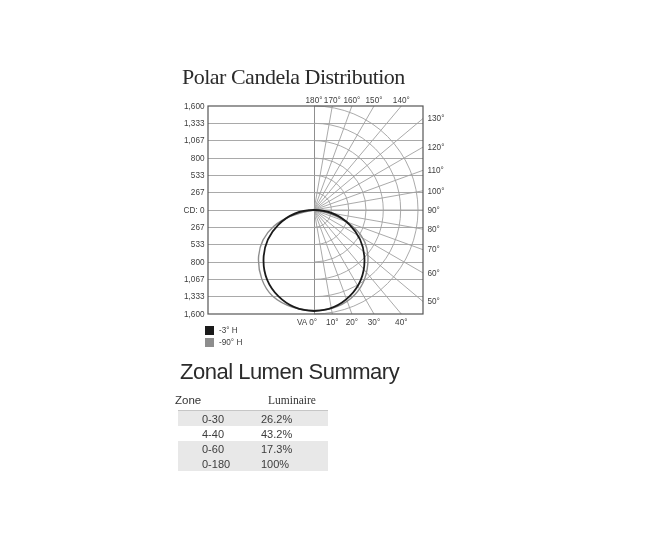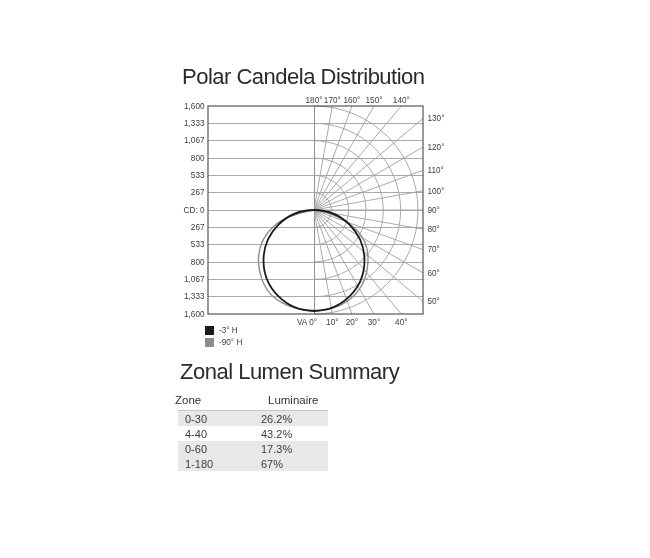--- a/index.html
+++ b/index.html
@@ -17,29 +17,29 @@
   .legend-swatch{width:9px;height:9px;margin-right:5px;flex:0 0 auto;}
   .legend-swatch.s0{background:#1a1a1a;}
   .legend-swatch.s1{background:#8d8d8d;}
   .legend-label{font-size:8.2px;color:#3d3d3d;line-height:9px;white-space:nowrap;}
   .tbl-header{position:absolute;font-size:11.5px;color:#333333;white-space:nowrap;}
   .zonal-table{
     position:absolute;left:178px;top:410px;width:150px;border-top:1px solid #c6c6c6;
   }
   .zrow{display:flex;height:15px;align-items:center;font-size:11px;color:#3c3c3c;}
   .zrow.shaded{background:#e8e8e8;}
-  .zcell-zone{padding-left:7px;width:83px;box-sizing:border-box;}
+  .zcell-zone{padding-left:24px;width:83px;box-sizing:border-box;}
   .zcell-lum{flex:1;}
 </style>
 </head>
 <body>
 
 <div class="canvas">
 
-  <div class="section-title" style="left:182px;top:64px;">Polar Candela Distribution</div>
+  <div class="section-title" style="left:182px;top:64px;font-family:Liberation Serif, serif;">Polar Candela Distribution</div>
 
   <svg width="650" height="558" viewBox="0 0 650 558">
 
     <g stroke="#a0a0a0" stroke-width="0.9" shape-rendering="crispEdges">
       <line x1="208" y1="123.3" x2="423" y2="123.3"></line>
       <line x1="208" y1="140.7" x2="423" y2="140.7"></line>
       <line x1="208" y1="158" x2="423" y2="158"></line>
       <line x1="208" y1="175.3" x2="423" y2="175.3"></line>
       <line x1="208" y1="192.7" x2="423" y2="192.7"></line>
       <line x1="208" y1="210" x2="423" y2="210"></line>
@@ -131,34 +131,34 @@
     </div>
     <div class="legend-row">
       <span class="legend-swatch s1"></span>
       <span class="legend-label">-90° H</span>
     </div>
   </div>
 
   <div class="section-title" style="left:180px;top:359px;text-align:right;">Zonal Lumen Summary</div>
 
   <div class="tbl-header" style="left:175px;top:394px;">Zone</div>
-  <div class="tbl-header" style="left:268px;top:394px;">Luminaire</div>
+  <div class="tbl-header" style="left:268px;top:394px;font-family:Liberation Serif, serif;">Luminaire</div>
 
   <div class="zonal-table">
     <div class="zrow shaded">
       <span class="zcell-zone">0-30</span>
       <span class="zcell-lum">26.2%</span>
     </div>
     <div class="zrow">
       <span class="zcell-zone">4-40</span>
       <span class="zcell-lum">43.2%</span>
     </div>
     <div class="zrow shaded">
       <span class="zcell-zone">0-60</span>
       <span class="zcell-lum">17.3%</span>
     </div>
     <div class="zrow shaded">
-      <span class="zcell-zone">1-180</span>
-      <span class="zcell-lum">67%</span>
+      <span class="zcell-zone">0-180</span>
+      <span class="zcell-lum">100%</span>
     </div>
   </div>
 
 </div>
 
 </body></html>

